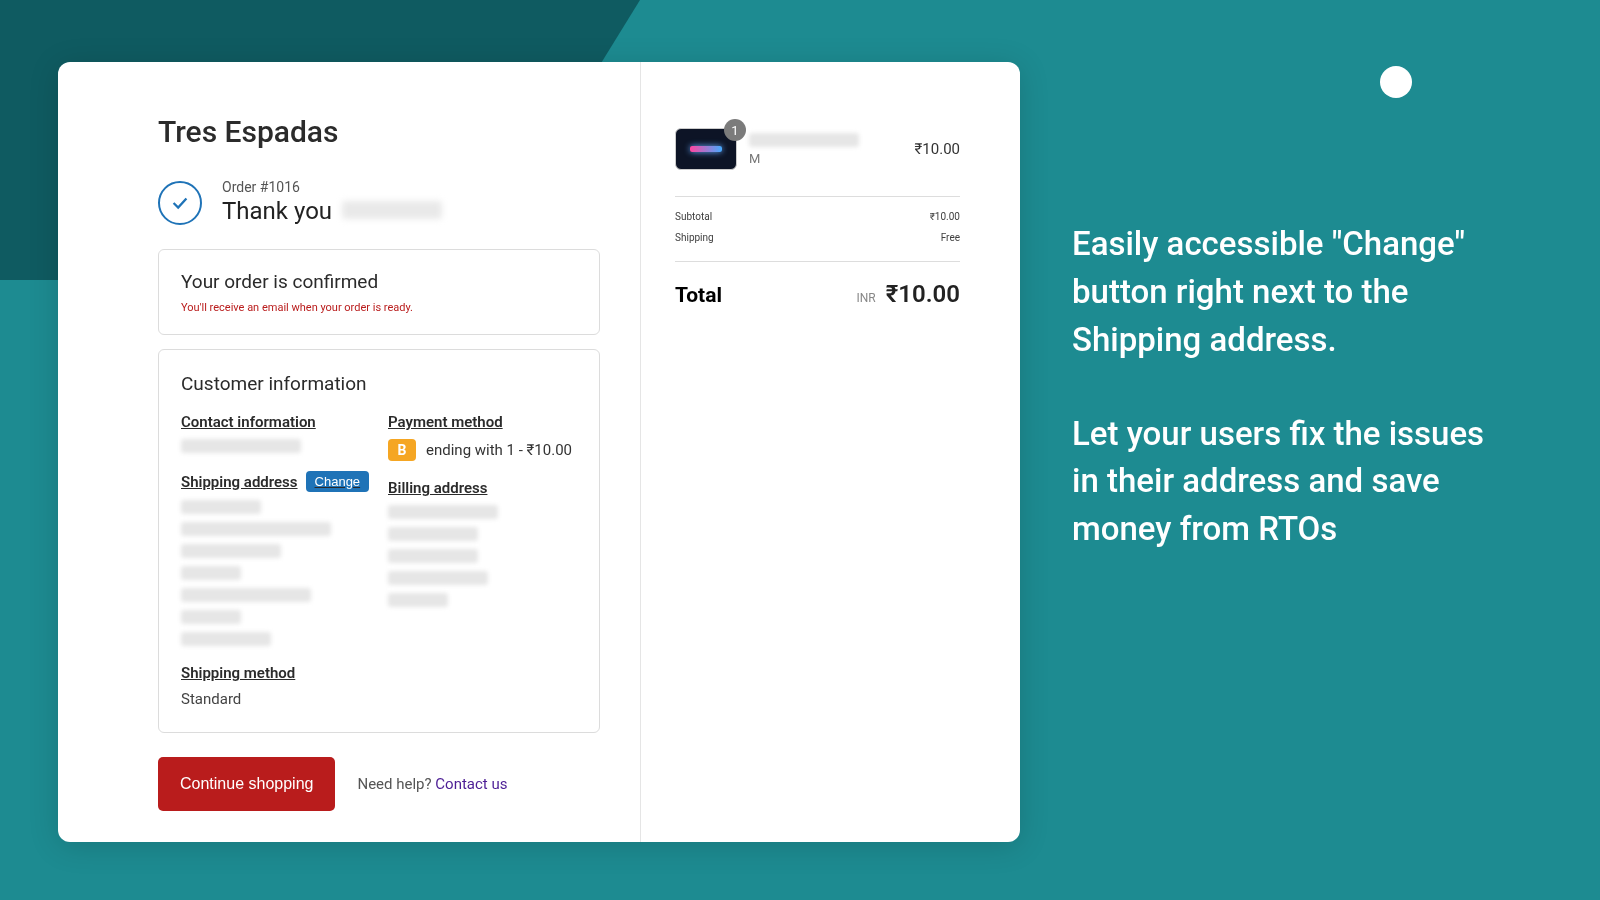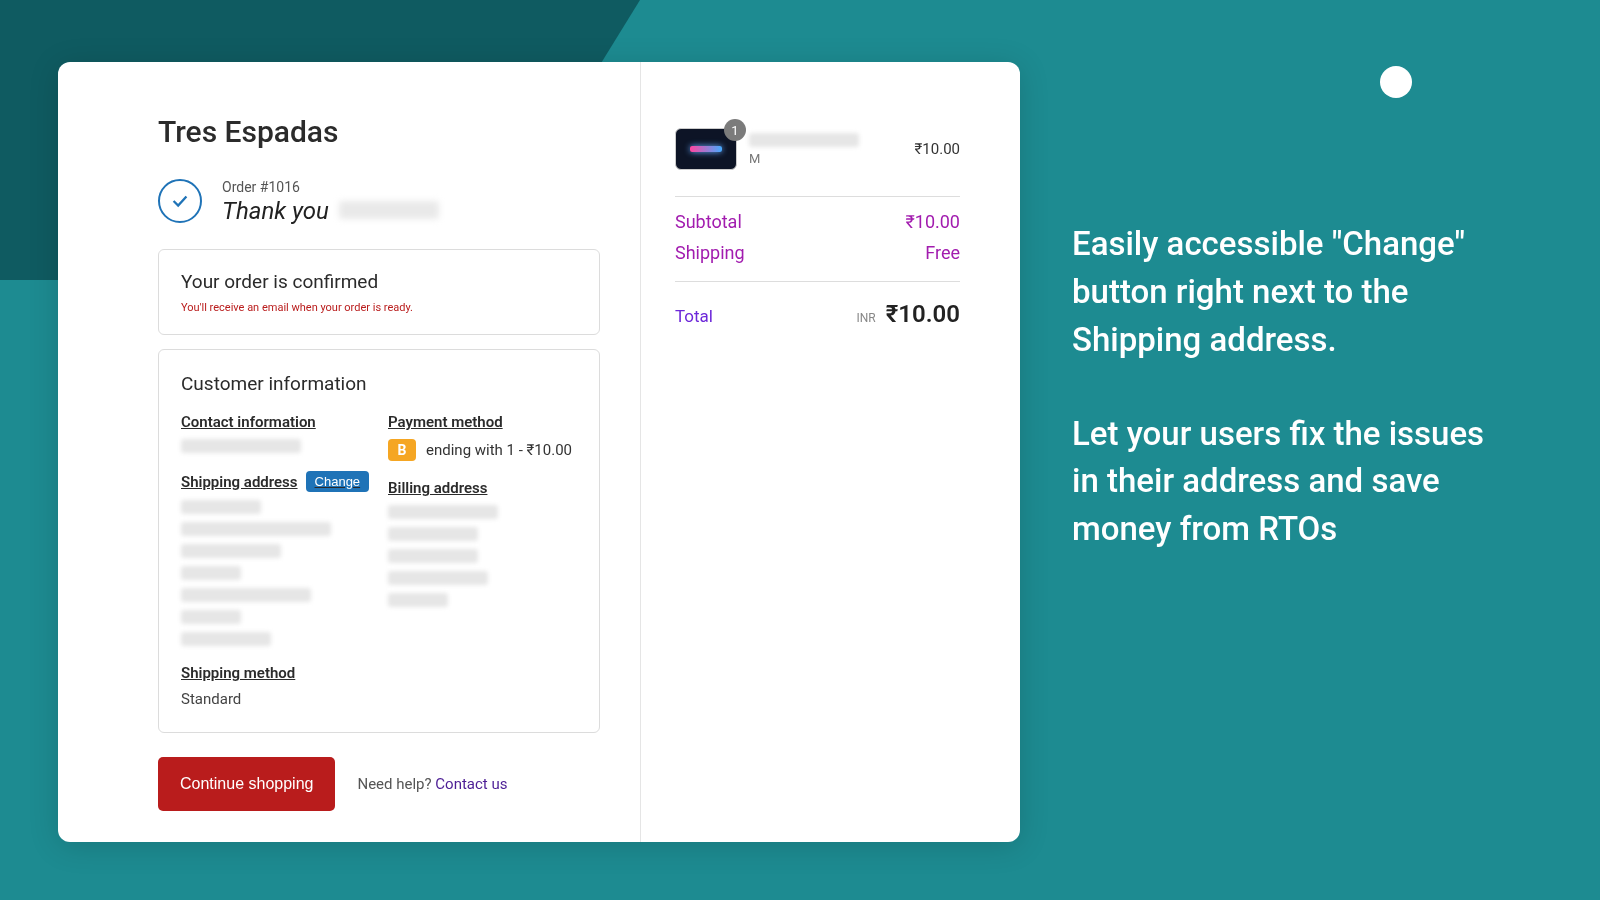--- a/index.html
+++ b/index.html
@@ -13,26 +13,26 @@
   .decor-dot { position: absolute; top: 66px; right: 188px; width: 32px; height: 32px; background: #fff; border-radius: 50%; }
 
   .card { position: absolute; top: 62px; left: 58px; width: 962px; height: 780px; background: #fff;
           border-radius: 12px; display: flex; overflow: hidden; box-shadow: 0 4px 30px rgba(0,0,0,.15); }
 
   .left-pane { flex: 1 1 560px; padding: 52px 40px 40px 100px; }
   .right-pane { width: 380px; border-left: 1px solid #e5e5e5; padding: 66px 60px 40px 34px; background: #fafafa00; }
 
   .store-name { font-size: 30px; font-weight: 500; color: #2b2b2b; margin-bottom: 30px; }
 
-  .thank-row { display: flex; align-items: flex-start; gap: 20px; margin-bottom: 24px; }
+  .thank-row { display: flex; align-items: flex-end; gap: 20px; margin-bottom: 24px; }
   .check-circle { width: 44px; height: 44px; border: 2px solid #1f73b7; border-radius: 50%;
                   display: flex; align-items: center; justify-content: center; color: #1f73b7; }
   .check-circle svg { width: 22px; height: 22px; stroke: #1f73b7; stroke-width: 2.5; fill: none; }
   .order-num { font-size: 14px; color: #555; margin-bottom: 2px; }
-  .thank-text-row { display:flex; align-items:baseline; gap:10px;font-style:italic; }
+  .thank-text-row { display:flex; align-items:baseline; gap:10px; }
   .thank-you { font-size: 24px; color: #222; }
   .redact-name { display: inline-block; width: 100px; height: 18px; background: #e9e9e9; border-radius: 3px; filter: blur(3px); }
 
   .box { border: 1px solid #dcdcdc; border-radius: 6px; margin-bottom: 14px; }
   .confirm-box { padding: 20px 22px; }
   .confirm-title { font-size: 19px; color: #2b2b2b; margin-bottom: 8px; }
   .confirm-sub { font-size: 11px; color: #b91c1c; }
 
   .cust-box { padding: 22px 22px 24px; }
   .cust-title { font-size: 19px; color: #2b2b2b; margin-bottom: 18px; }
@@ -60,23 +60,23 @@
   .item-row { display:flex; align-items:center; gap:12px; margin-bottom:26px; }
   .thumb-wrap { position:relative; width:62px; height:42px; background:#0d1426; border-radius:6px; border:1px solid #ccc; display:flex; align-items:center; justify-content:center; }
   .thumb-screen { width:32px; height:6px; background:linear-gradient(90deg,#ff46a1,#46aaff); border-radius:2px; box-shadow:0 0 6px #6af; }
   .qty-badge { position:absolute; top:-10px; right:-10px; width:22px; height:22px; background:#7b7b7b; color:#fff; border-radius:50%; font-size:13px; display:flex; align-items:center; justify-content:center; }
   .item-meta { flex:1; }
   .item-name-blur { width:110px; height:14px; background:#e6e6e6; border-radius:3px; filter:blur(2px); margin-bottom:4px;}
   .item-variant { font-size:13px; color:#777; }
   .item-price { font-size:15px; color:#333; }
 
   .sum-sep { border-top:1px solid #ddd; margin: 0 0 14px; }
-  .sum-row { display:flex; justify-content:space-between; font-size:18px; color:#a21caf; margin-bottom:10px;gap:40px; }
+  .sum-row { display:flex; justify-content:space-between; font-size:10px; color:#404040; margin-bottom:10px;gap:40px; }
   .total-row { display:flex; justify-content:space-between; align-items:baseline; margin-top:18px; border-top:1px solid #ddd; padding-top:18px; }
-  .total-label { font-size:17px; color:#6d28d9; }
+  .total-label { font-size:21px; color:#000000;font-weight:bold; }
   .total-right { display:flex; align-items:baseline; gap:10px; }
   .currency { font-size:12px; color:#888; }
   .total-amount { font-size:24px; font-weight:600; color:#222; }
 
   
   .promo { position:absolute; top:220px; left:1072px; width:420px; color:#fff; }
   .promo p { font-size:33px; line-height:1.45; font-weight:500; margin-bottom:46px; }
 </style>
 </head>
 <body>

